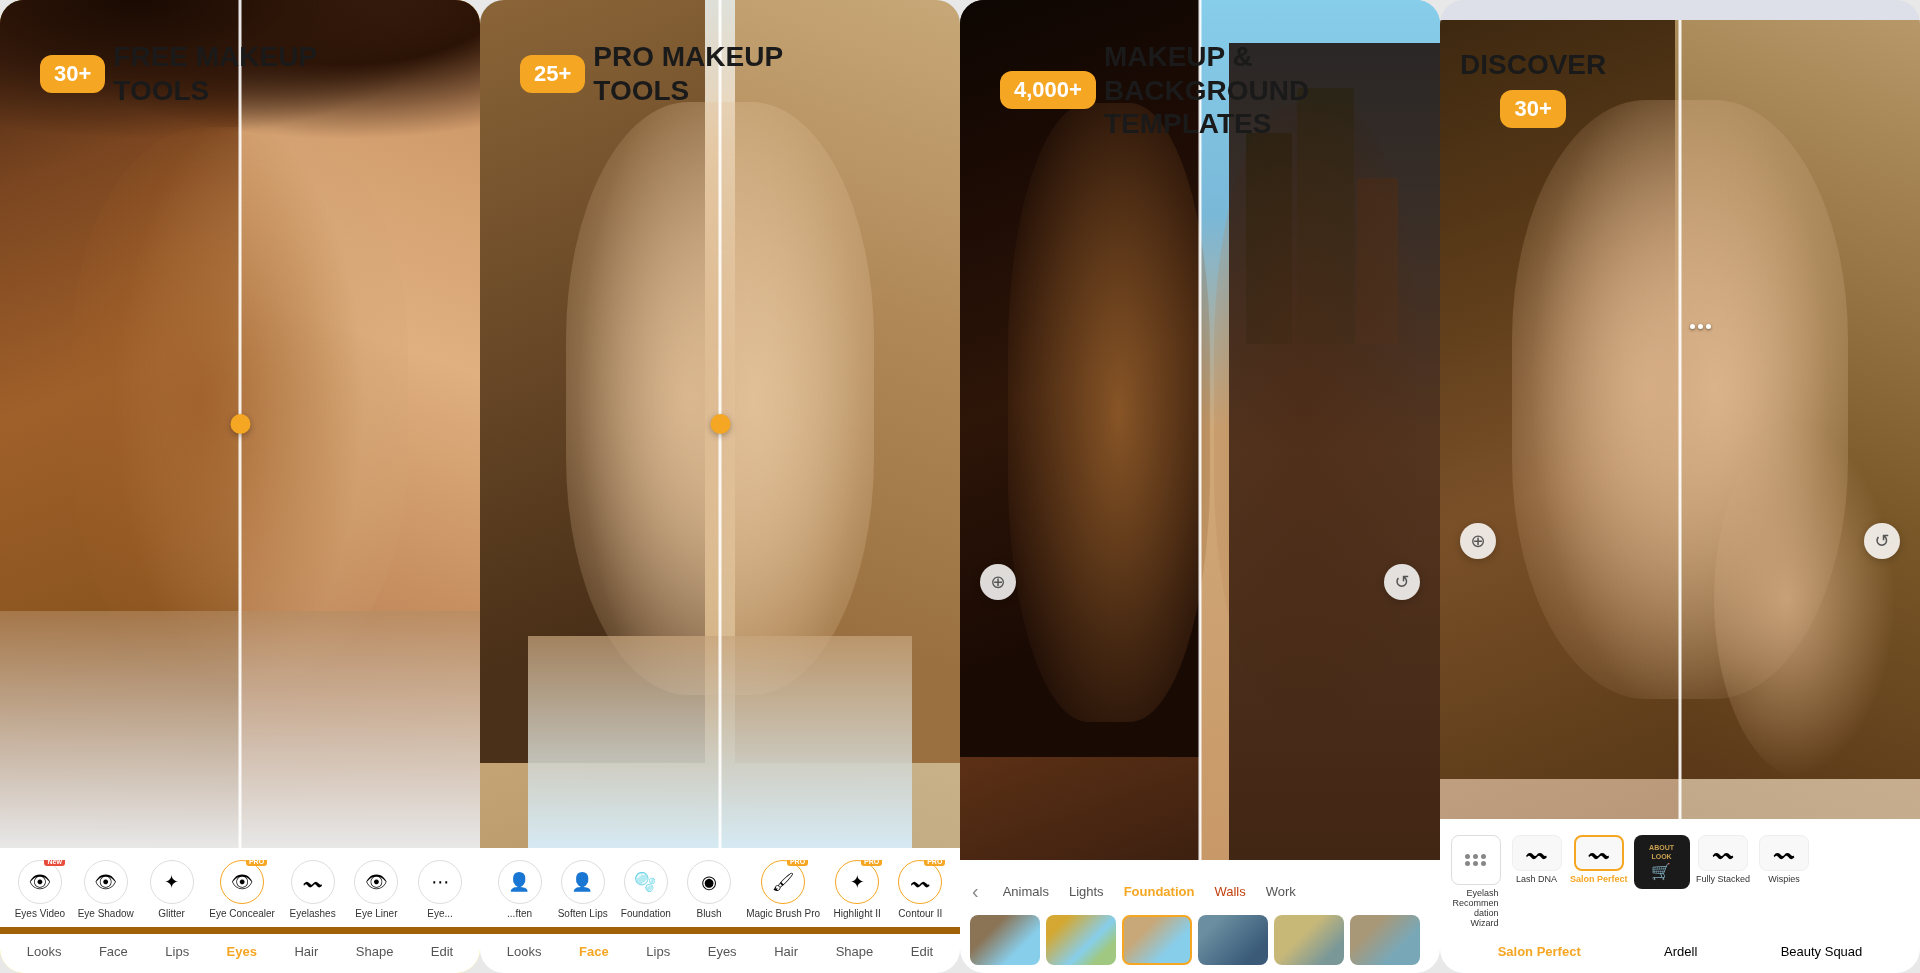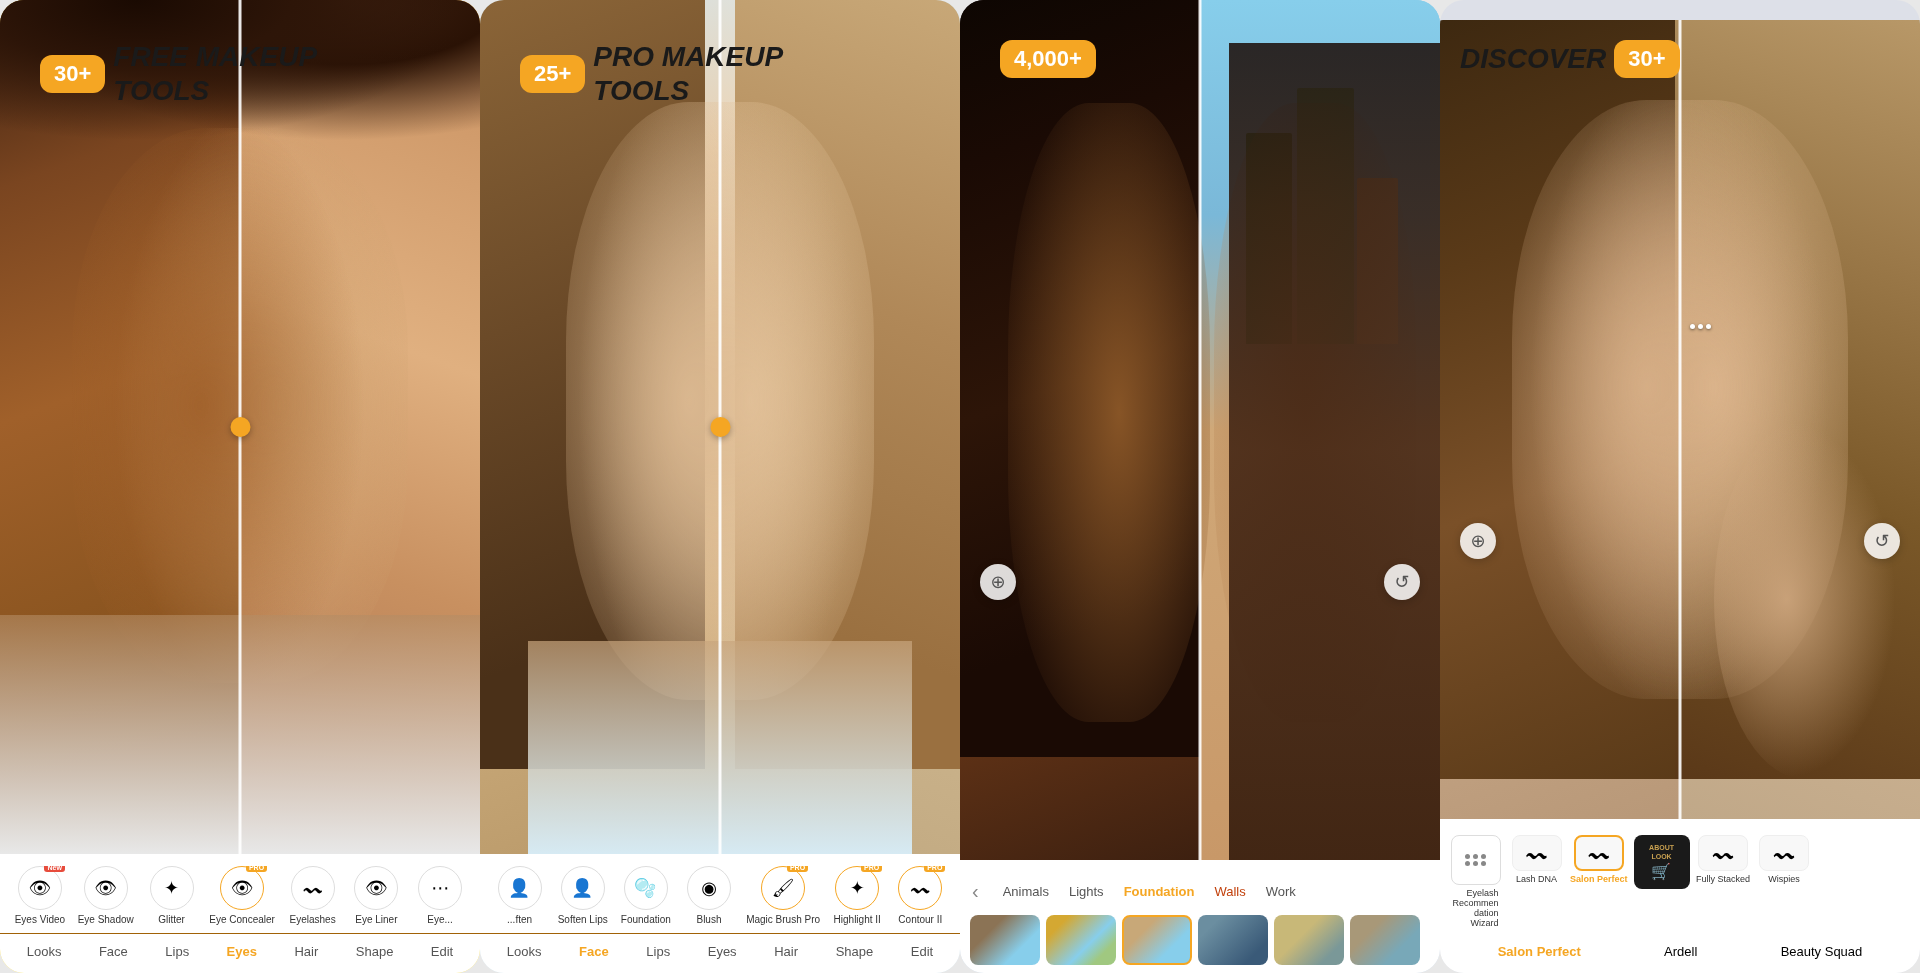--- a/index.html
+++ b/index.html
@@ -46,21 +46,20 @@
       font-size: 22px;
       padding: 6px 14px;
       border-radius: 12px;
     }
 
     .badge-text {
       font-size: 28px;
       font-weight: 900;
       color: #1a1a1a;
       line-height: 1.2;
-      font-style: italic;
     }
 
     .face-image-area {
       flex: 1;
       position: relative;
       overflow: hidden;
     }
 
     
     .divider-line {
@@ -158,21 +157,21 @@
       font-weight: bold;
       padding: 1px 3px;
       border-radius: 3px;
     }
 
     .nav-tabs {
       display: flex;
       flex-direction: row;
       justify-content: space-around;
       padding: 10px 8px 14px;
-      border-top: 1px solid #a16207;
+      border-top: 7px solid #a16207;
       margin-top: 8px;
     }
 
     .nav-tab {
       font-size: 13px;
       font-weight: 500;
       color: #555;
     }
 
     .nav-tab.active {
@@ -528,20 +527,21 @@
       <span class="nav-tab">Hair</span>
       <span class="nav-tab">Shape</span>
       <span class="nav-tab">Edit</span>
     </div>
   </div>
 </div>
 
 <div class="phone-card card3">
   <div class="badge">
     <span class="badge-number">4,000+</span>
+    <span class="badge-text">MAKEUP &amp;<br>BACKGROUND TEMPLATES</span>
   </div>
 
   <div class="face-image-area">
     <div class="face-container">
       <div class="half-left"></div>
       <div class="half-right"></div>
 
       <div style="position:absolute;top:0;left:-10px;width:55%;height:88%;background:linear-gradient(160deg, #0d0602 0%, #1a0a04 20%, #2d1508 50%, #1a0a04 80%);z-index:2;border-radius:8px 0 0 0;"></div>
 
       <div style="position:absolute;top:0;right:0;width:50%;height:100%;background:linear-gradient(180deg, #87CEEB 0%, #7ab8d8 25%, #d0a878 50%, #c89868 100%);z-index:2;"></div>
@@ -588,21 +588,21 @@
       <div class="thumb thumb-2"></div>
       <div class="thumb thumb-3 active"></div>
       <div class="thumb thumb-4"></div>
       <div class="thumb thumb-5"></div>
       <div class="thumb thumb-6"></div>
     </div>
   </div>
 </div>
 
 <div class="phone-card card4">
-  <div class="badge" style="left:auto;right:auto;top:40px;left:20px;">
+  <div class="badge" style="left:auto;right:auto;top:48px;left:20px;flex-direction:column;">
     <span class="badge-text">DISCOVER</span>
     <span class="badge-number">30+</span>
   </div>
   <div style="position:absolute;top:85px;left:20px;">
     <span style="font-size:28px;font-weight:900;color:#1a1a1a;">BEAUTY BRANDS</span>
   </div>
 
   <div class="face-image-area" style="margin-top:20px;">
     <div class="face-container">
       <div class="half-left"></div>

